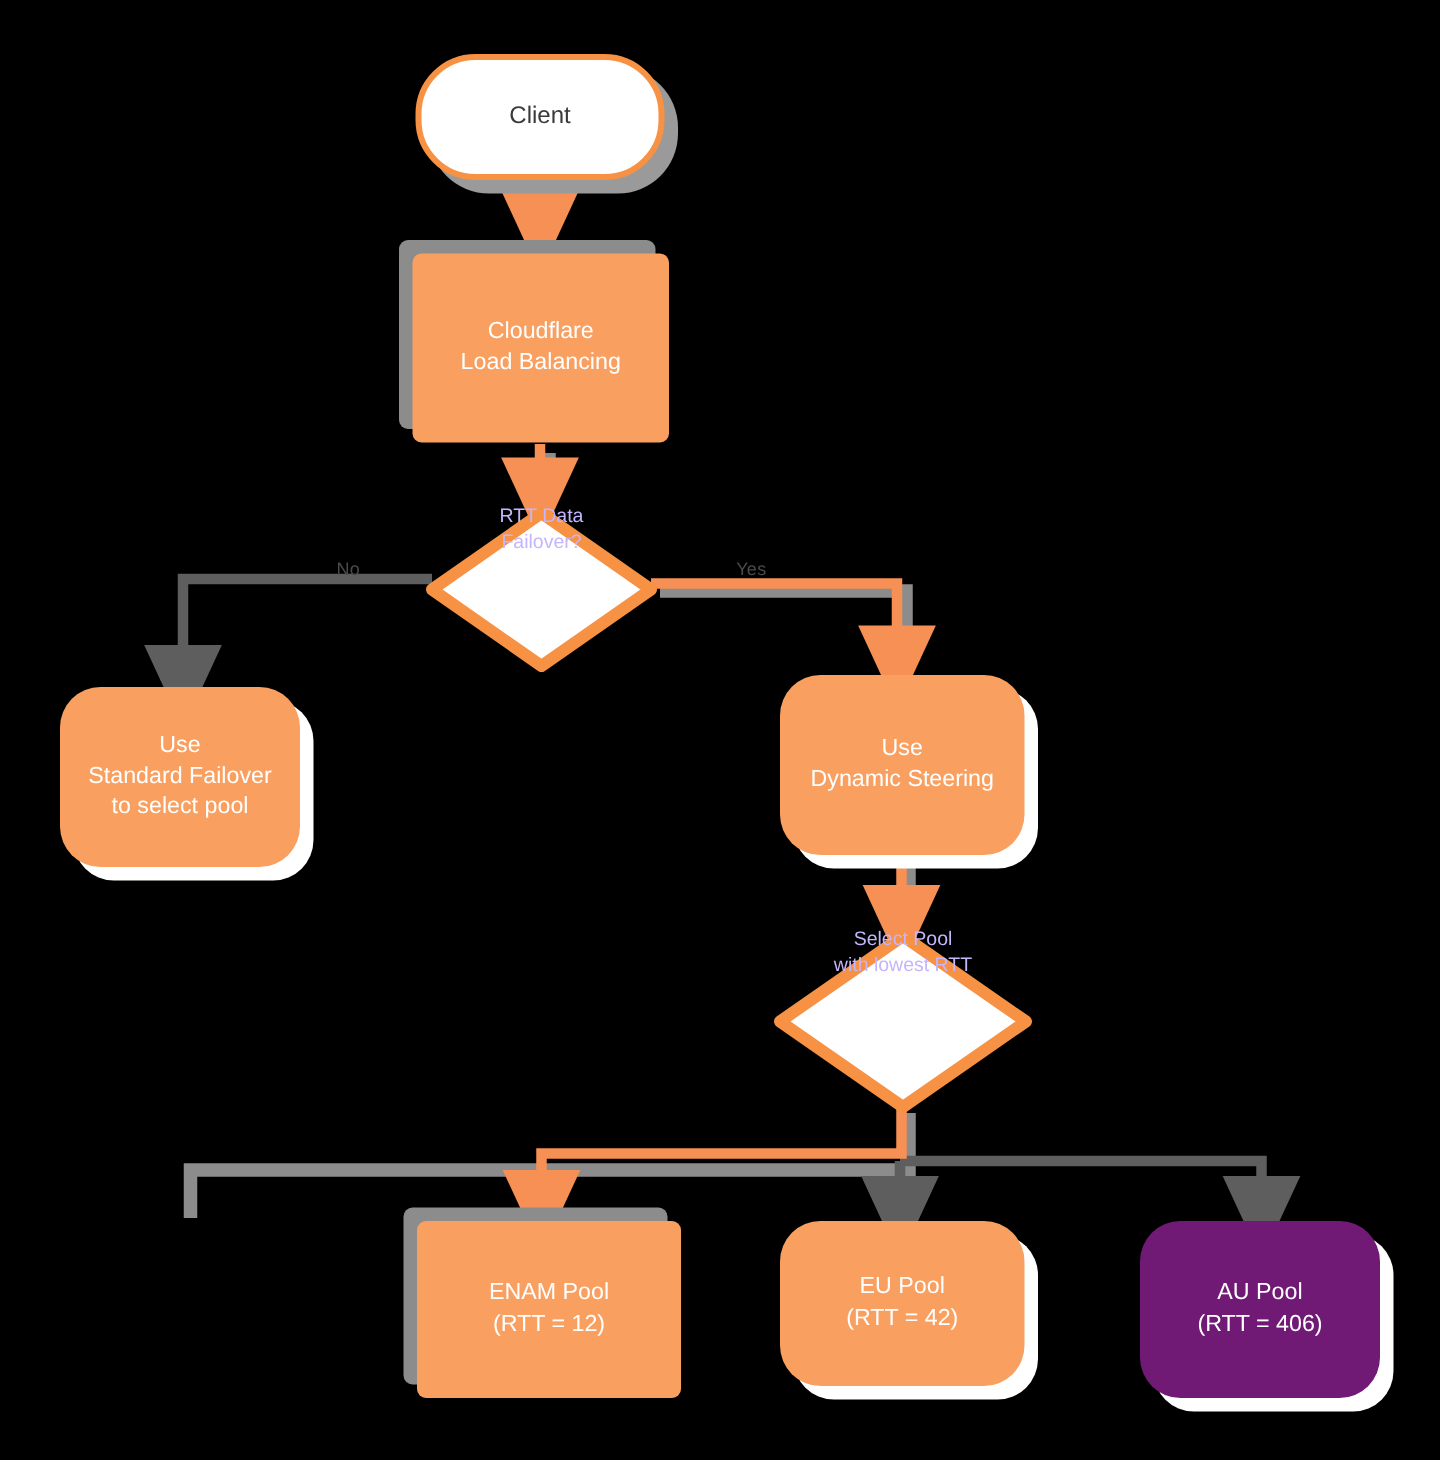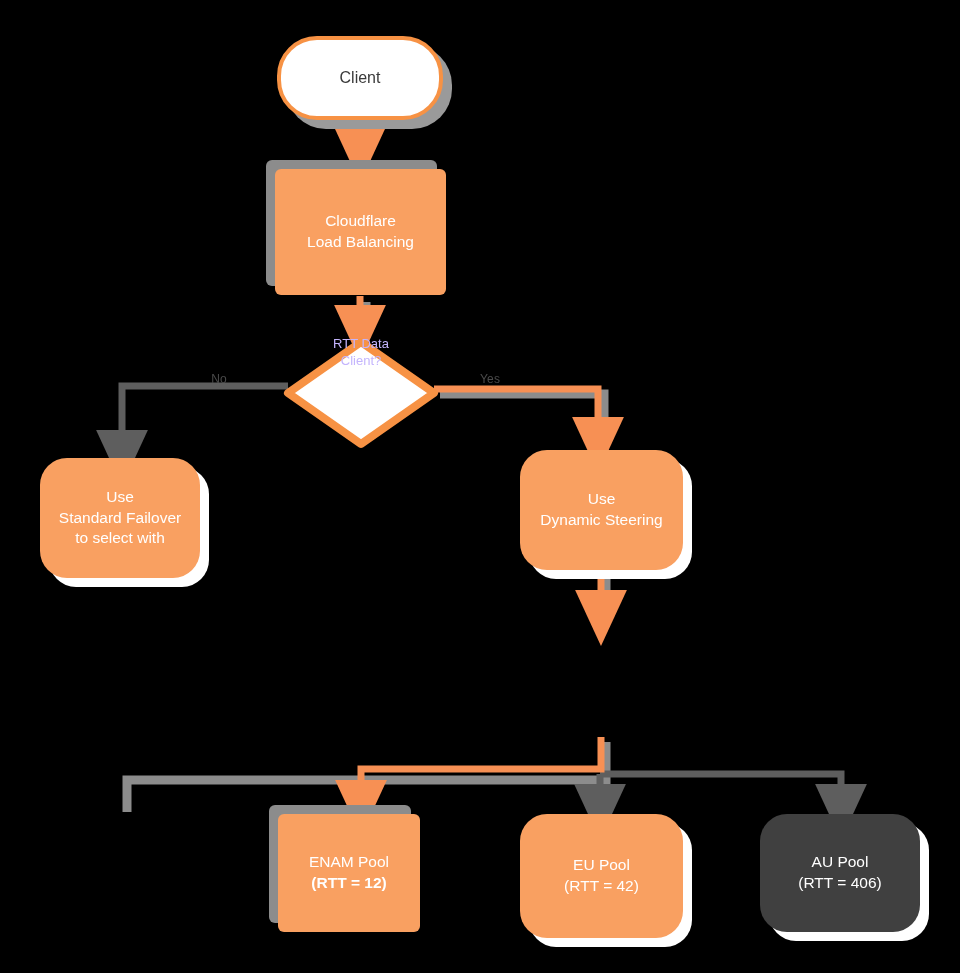--- a/index.html
+++ b/index.html
@@ -76,26 +76,26 @@
     font-size: 13px;
     line-height: 1.32;
     z-index: 2;
   }
 
   .edge-label {
     position: absolute;
     color: #4a4a4a;
     font-size: 12px;
     line-height: 1.2;
-    text-align: center;
+    text-align: right;
     z-index: 3;
     letter-spacing: 0.2px;
   }
 
-  .bold { font-weight: bold; }
+  .bold { font-weight: normal; }
 </style>
 </head>
 <body>
 
 <div id="canvas">
 
   <svg class="edges" viewBox="0 0 960 973">
     <defs>
       <marker id="arrow-orange" markerWidth="9" markerHeight="9" refX="4.5" refY="4.5" orient="auto">
         <path d="M0.5,0.8 L8.5,4.5 L0.5,8.2 Z" fill="#f79054"></path>
@@ -142,55 +142,66 @@
     </div>
   </div>
 
   <div class="diamond-wrap" style="left:281px; top:335px; width:160px; height:116px;">
     <svg class="diamond-shape" viewBox="0 0 160 116" preserveAspectRatio="none">
       <polygon points="80,7 153,58 80,109 7,58" fill="#ffffff" stroke="#f79244" stroke-width="8" stroke-linejoin="round"></polygon>
     </svg>
     <div class="diamond-label">
       <div>
         <div>RTT Data</div>
-        <div>Client?</div>
+        <div>Failover?</div>
       </div>
     </div>
   </div>
 
   <div class="node box shadow-white" style="left:40px; top:458px; width:160px; height:120px; background:#f9a061;">
     <div class="lbl">
       <div>Use</div>
       <div>Standard Failover</div>
-      <div>to select with</div>
+      <div>to select pool</div>
     </div>
   </div>
 
   <div class="node box shadow-white" style="left:520px; top:450px; width:163px; height:120px; background:#f9a061;">
     <div class="lbl">
       <div>Use</div>
       <div>Dynamic Steering</div>
     </div>
   </div>
 
-
-  <div class="node box shadow-gray" style="left:278px; top:814px; width:142px; height:118px; background:#f9a061;">
+  <div class="diamond-wrap" style="left:513px; top:617px; width:178px; height:128px;">
+    <svg class="diamond-shape" viewBox="0 0 178 128" preserveAspectRatio="none">
+      <polygon points="89,7 171,64 89,121 7,64" fill="#ffffff" stroke="#f79244" stroke-width="8" stroke-linejoin="round"></polygon>
+    </svg>
+    <div class="diamond-label">
+      <div>
+        <div>Select Pool</div>
+        <div>with lowest RTT</div>
+      </div>
+    </div>
+  </div>
+
+  <div class="node box shadow-gray" style="left:278px; top:814px; width:176px; height:118px; background:#f9a061;">
     <div class="lbl">
       <div>ENAM Pool</div>
       <div class="bold">(RTT = 12)</div>
     </div>
   </div>
 
-  <div class="node box shadow-white" style="left:520px; top:814px; width:163px; height:124px; background:#f9a061;">
+  <div class="node box shadow-white" style="left:520px; top:814px; width:163px; height:110px; background:#f9a061;">
     <div class="lbl">
       <div>EU Pool</div>
       <div>(RTT = 42)</div>
     </div>
   </div>
 
-  <div class="node box shadow-white" style="left:760px; top:814px; width:160px; height:118px; background:#404040;">
+  <div class="node box shadow-white" style="left:760px; top:814px; width:160px; height:118px; background:#701a75;">
     <div class="lbl">
       <div>AU Pool</div>
       <div>(RTT = 406)</div>
     </div>
   </div>
 
 </div>
 
 </body></html>

